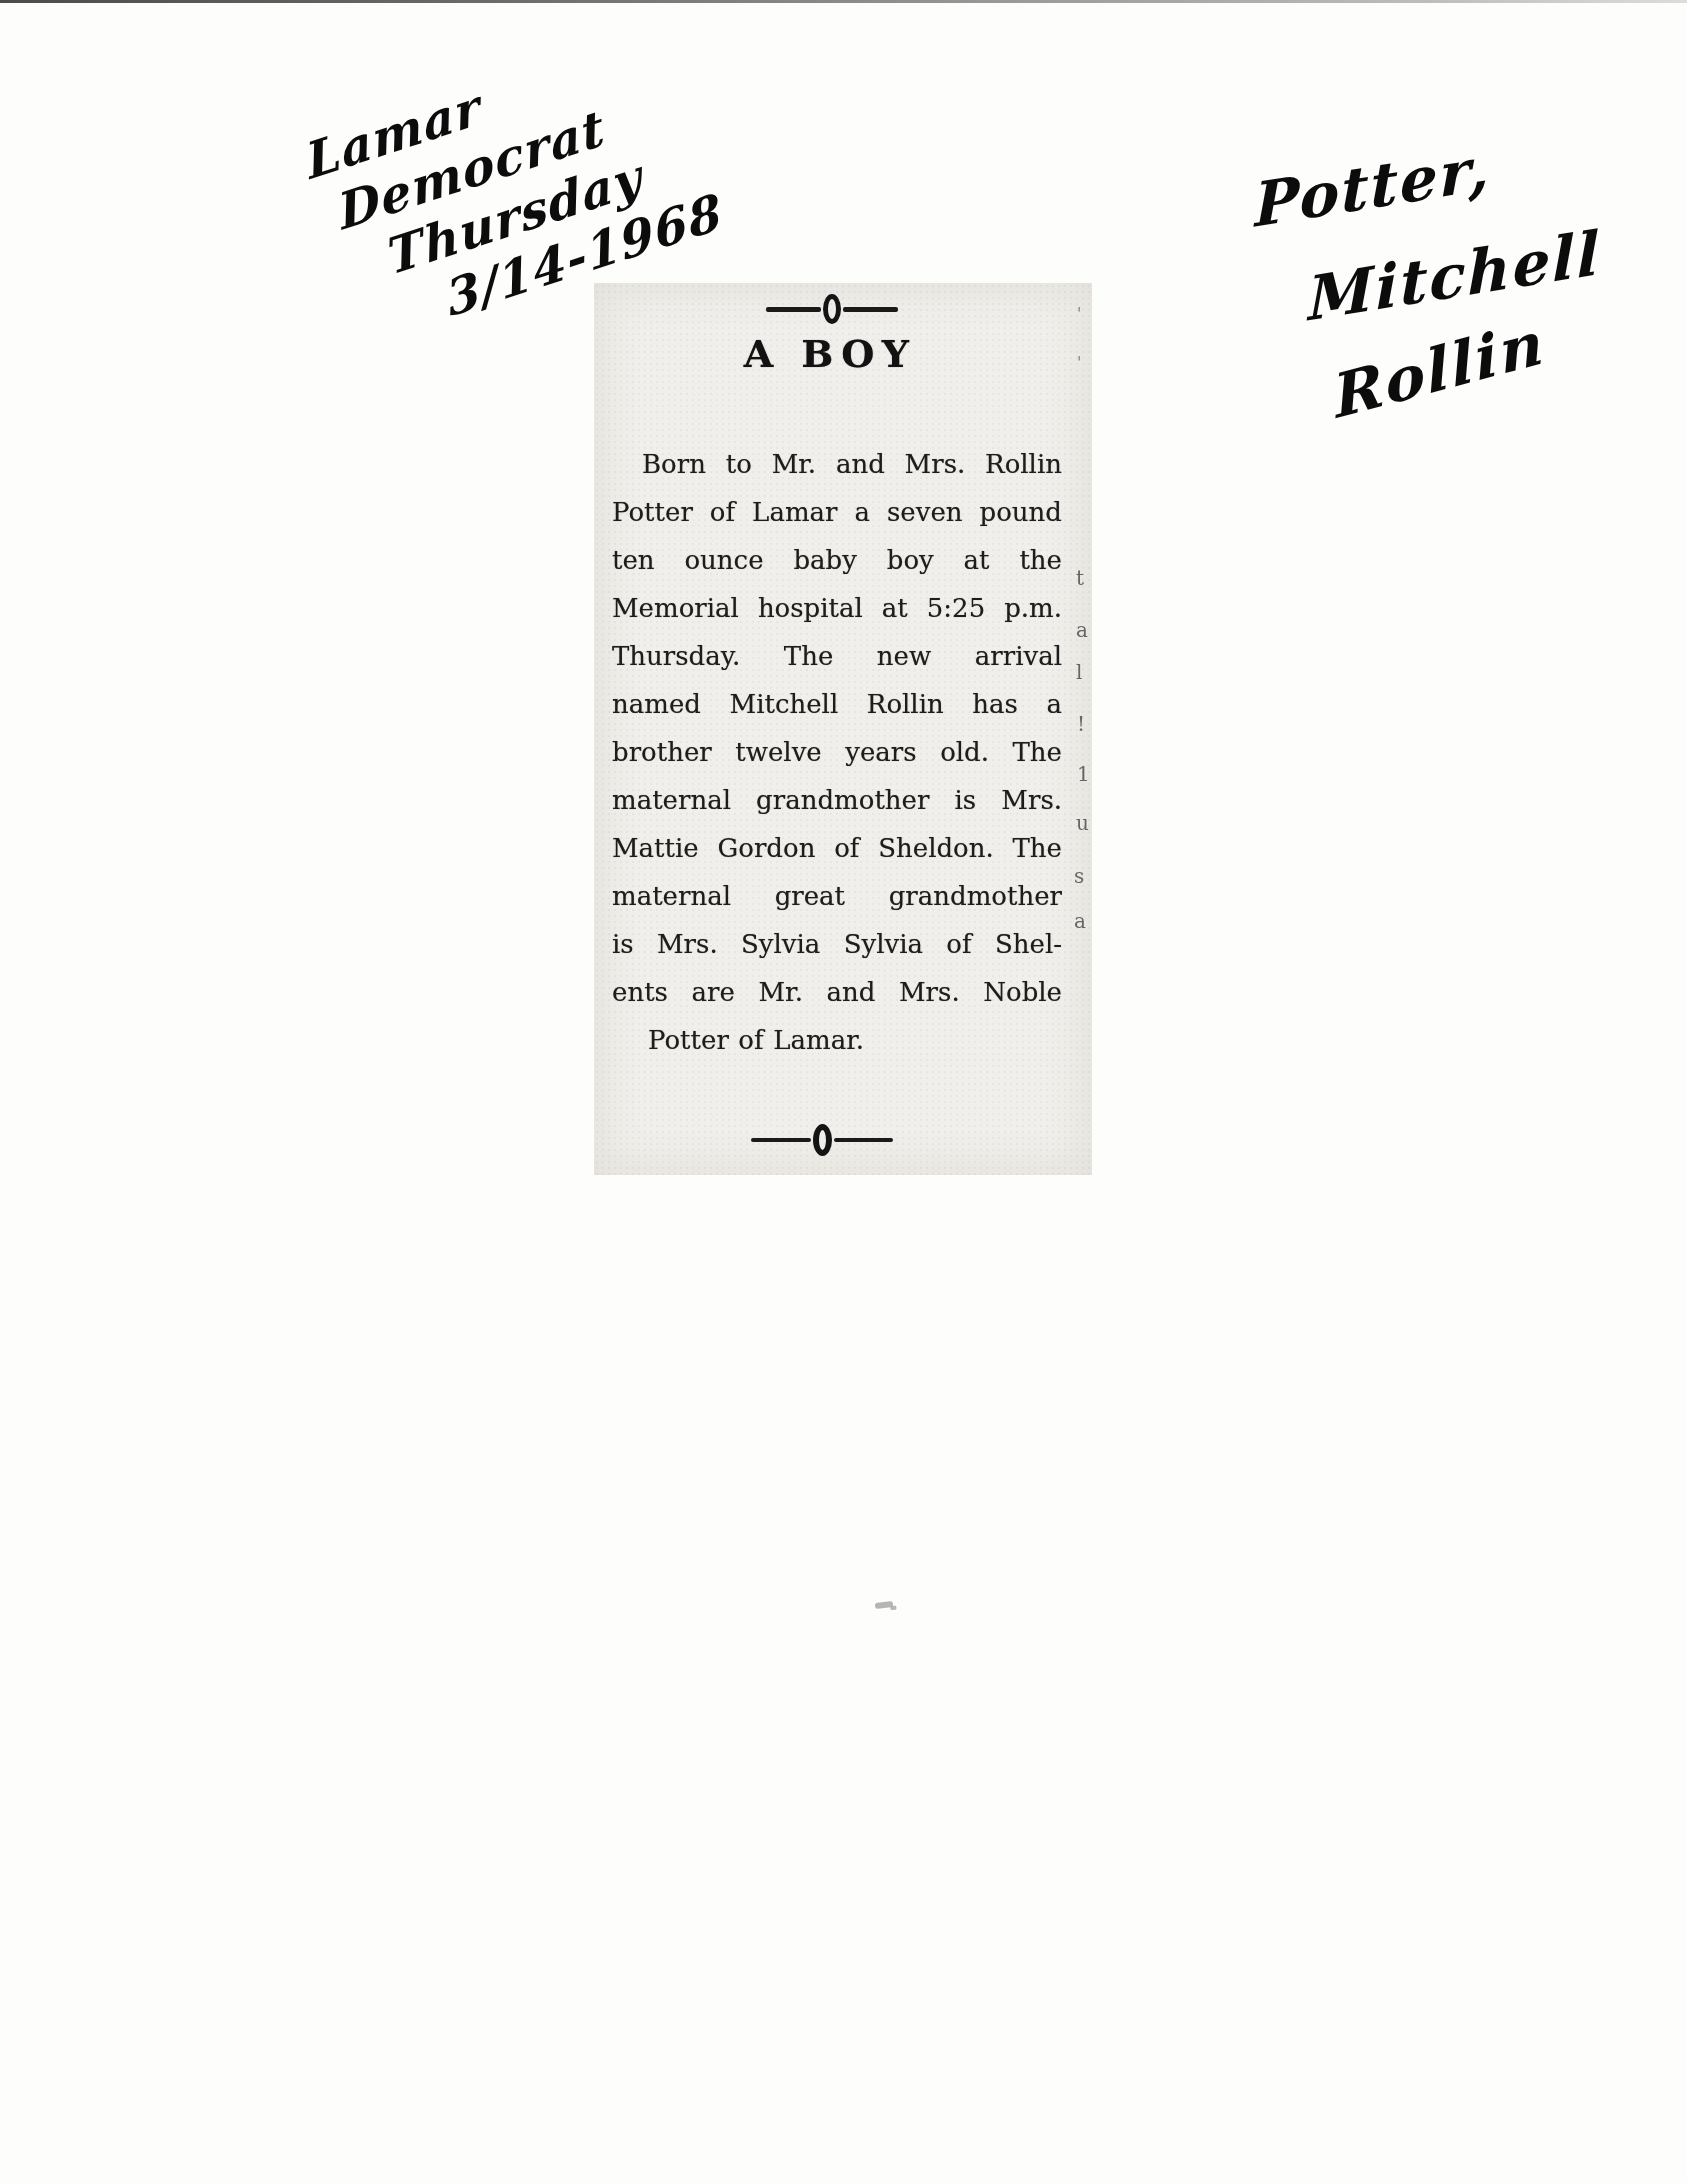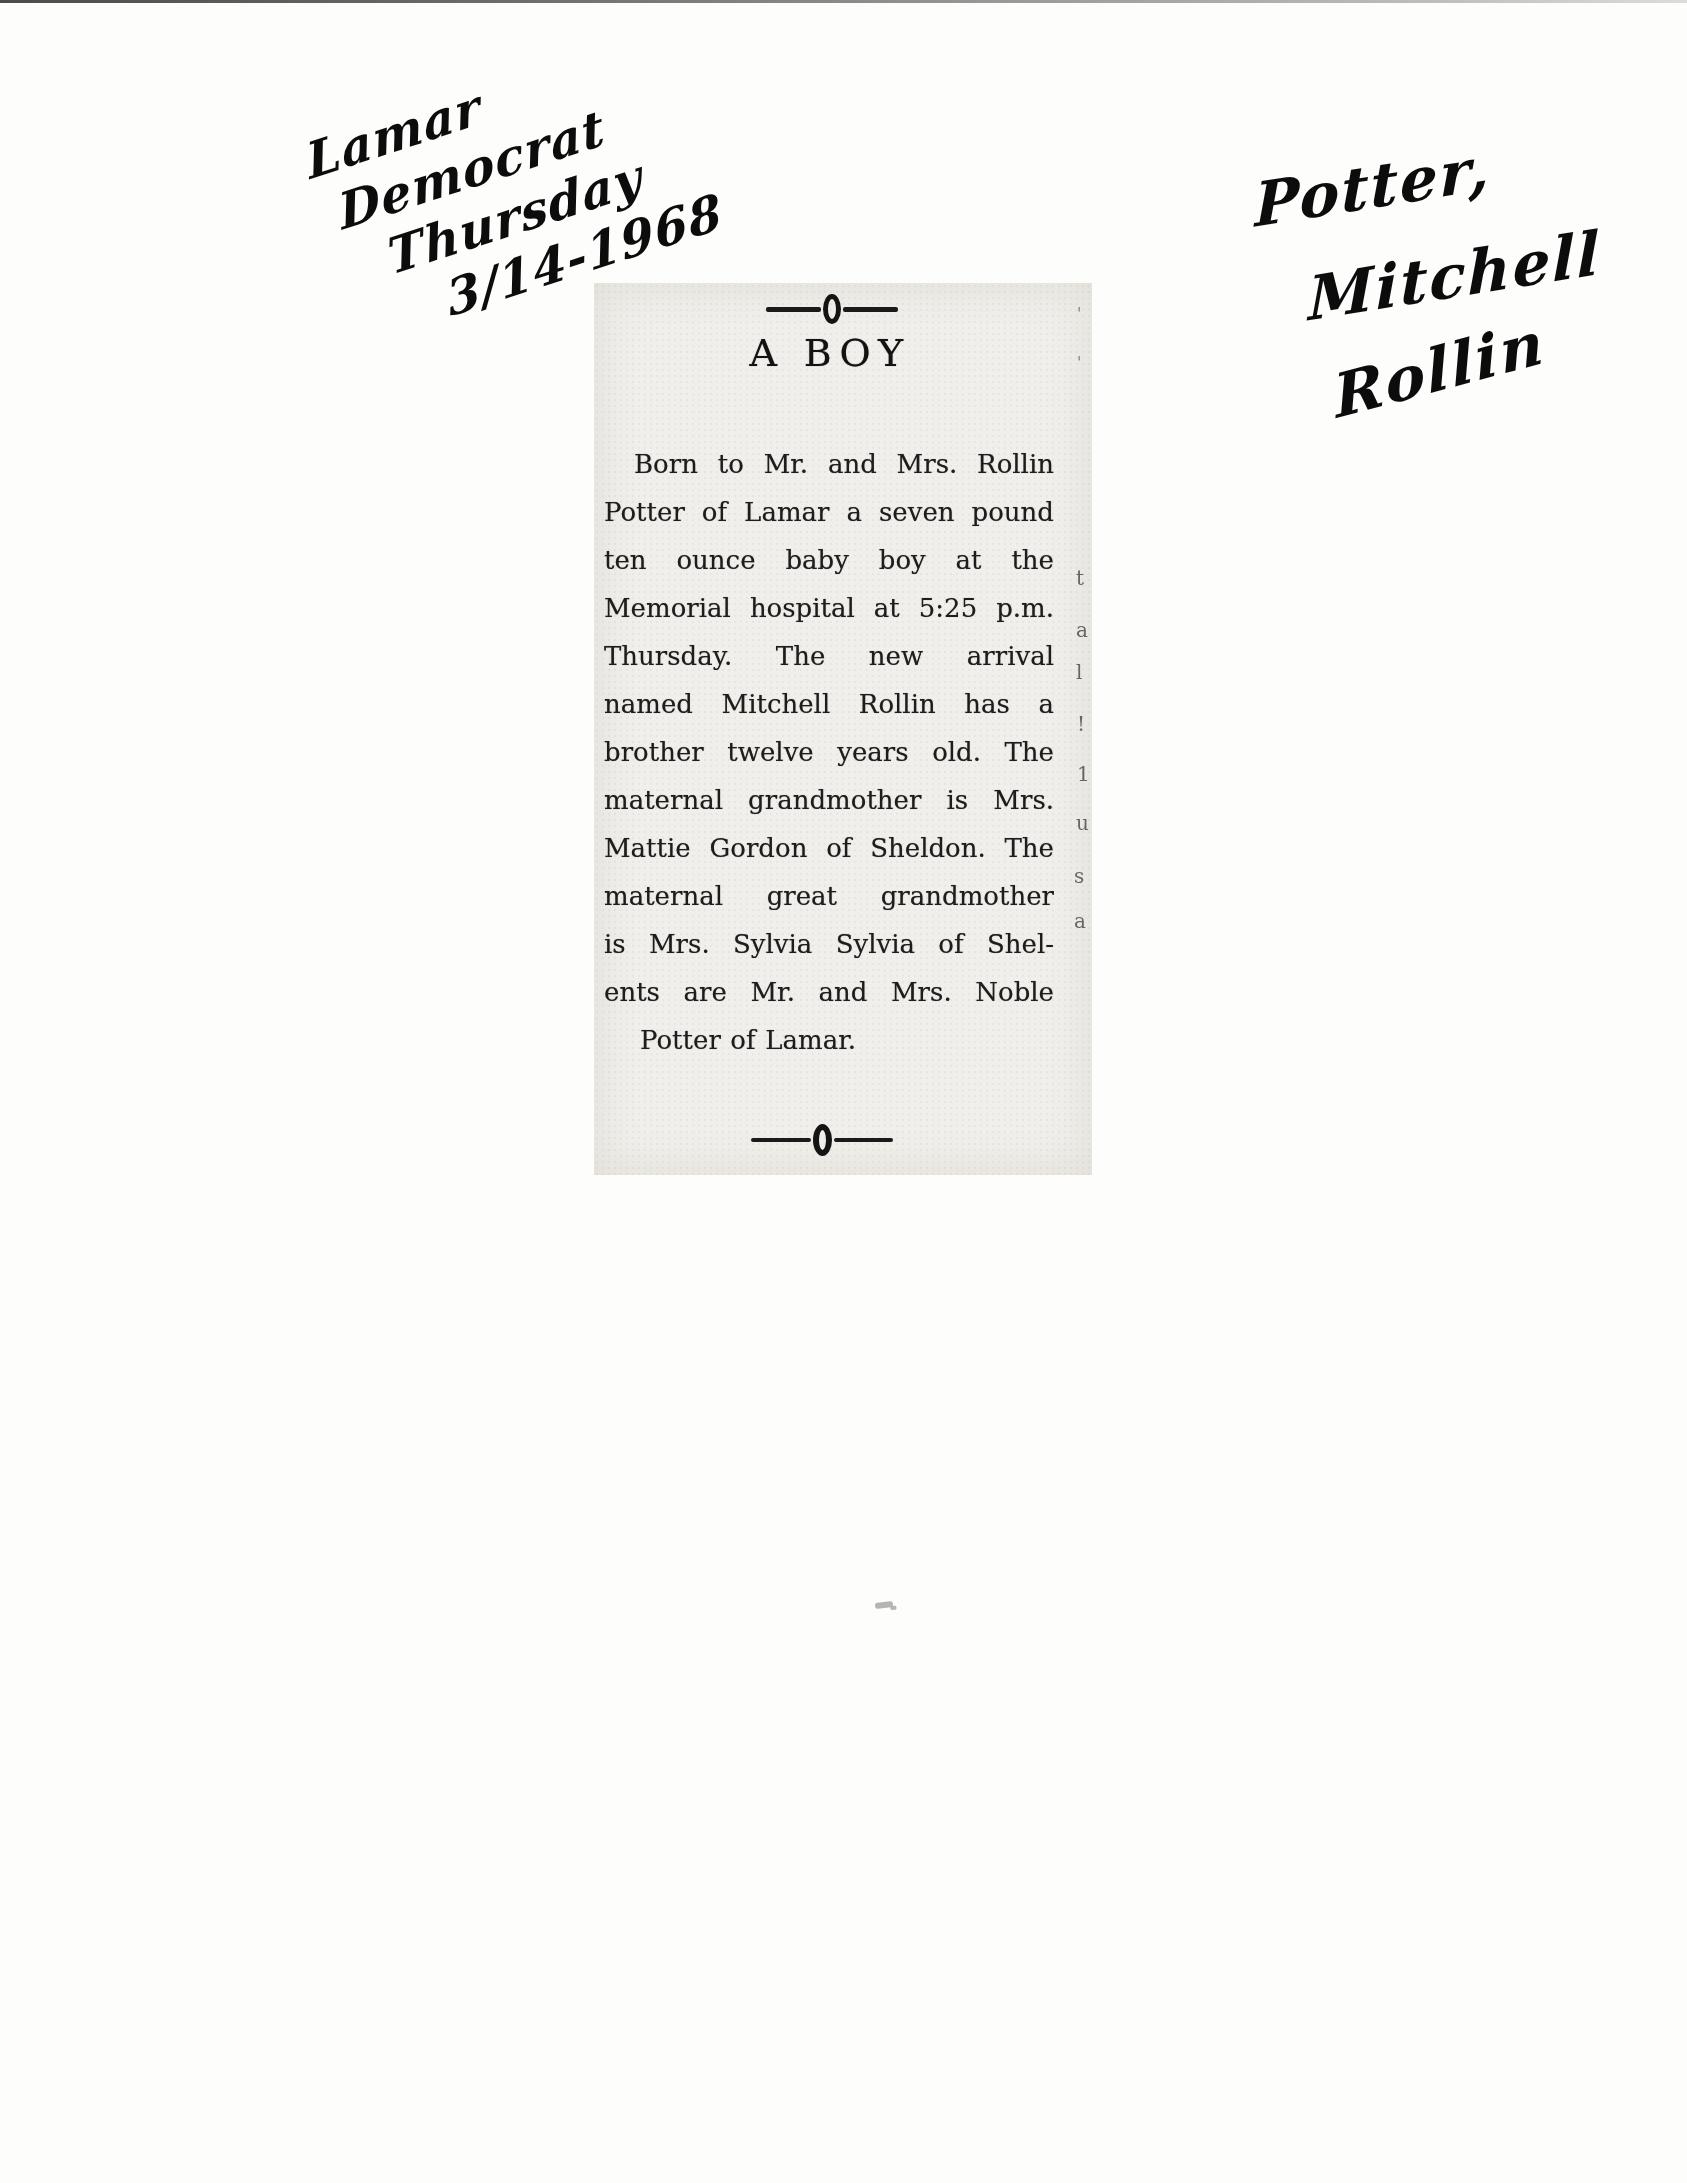--- a/index.html
+++ b/index.html
@@ -74,26 +74,26 @@
   .divider .doval {
     flex: 0 0 auto; width: 18px; height: 30px;
     border: 5.3px solid #141414; border-radius: 50%;
     box-sizing: border-box; margin: 0 2px;
     background: transparent;
   }
   .divider-bottom .doval { width: 19px; height: 32px; border-width: 6.6px; }
   .headline {
     position: absolute; left: 0; top: 48px; width: 472px; margin: 0;
     text-align: center;
-    font-size: 38px; font-weight: normal; letter-spacing: 7.3px;
+    font-size: 38px; font-weight: bold; letter-spacing: 7.3px;
     color: #121212;
     text-shadow: 0 0 1px rgba(10,10,10,.6);
   }
   .article-body {
-    position: absolute; left: 10px; top: 157px; width: 450px;
+    position: absolute; left: 18px; top: 157px; width: 450px;
     font-size: 26px; line-height: 48px;
     color: #1d1d1d;
     text-shadow: 0 0 0.8px rgba(25,25,25,.5);
   }
   .article-line {
     height: 48px; overflow: hidden;
     text-align: justify; text-align-last: justify;
     word-spacing: 1.3px;
   }
   .article-line.first { padding-left: 30px; }

